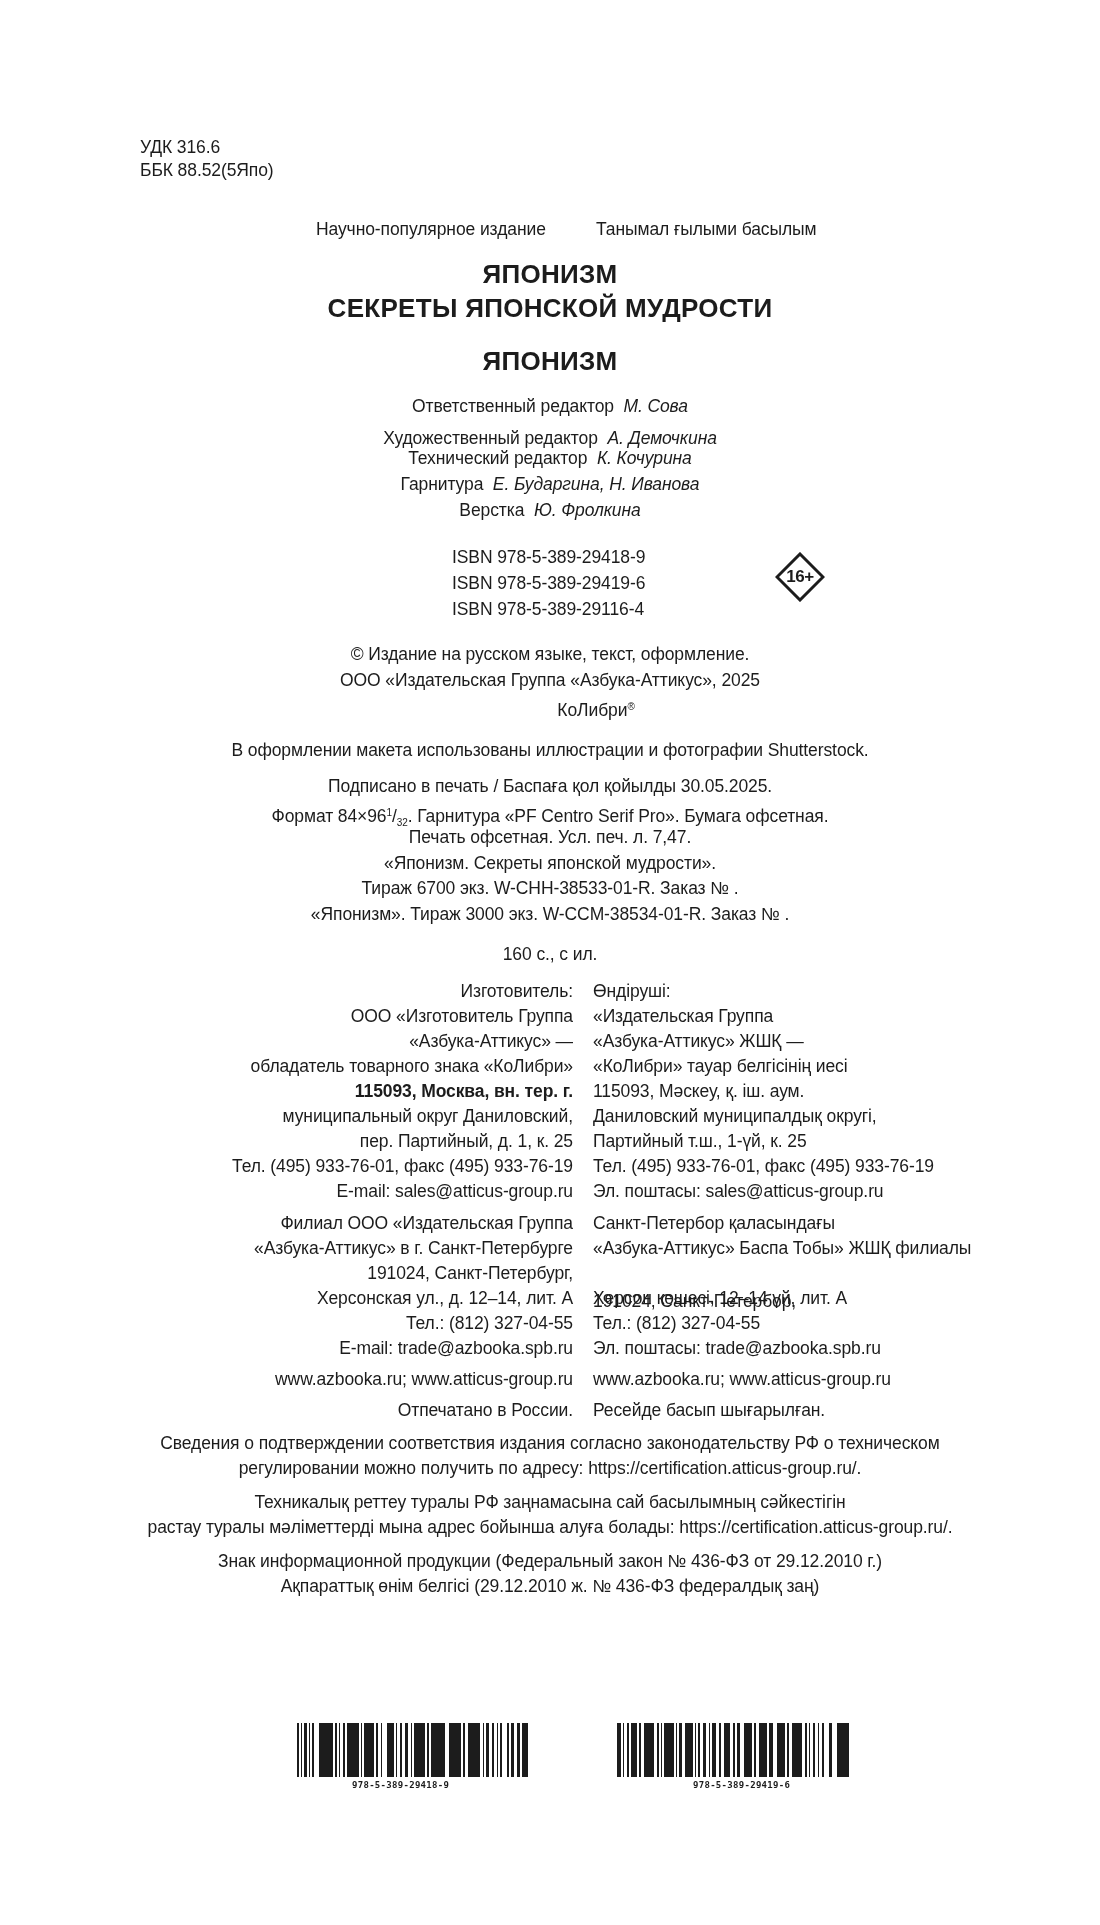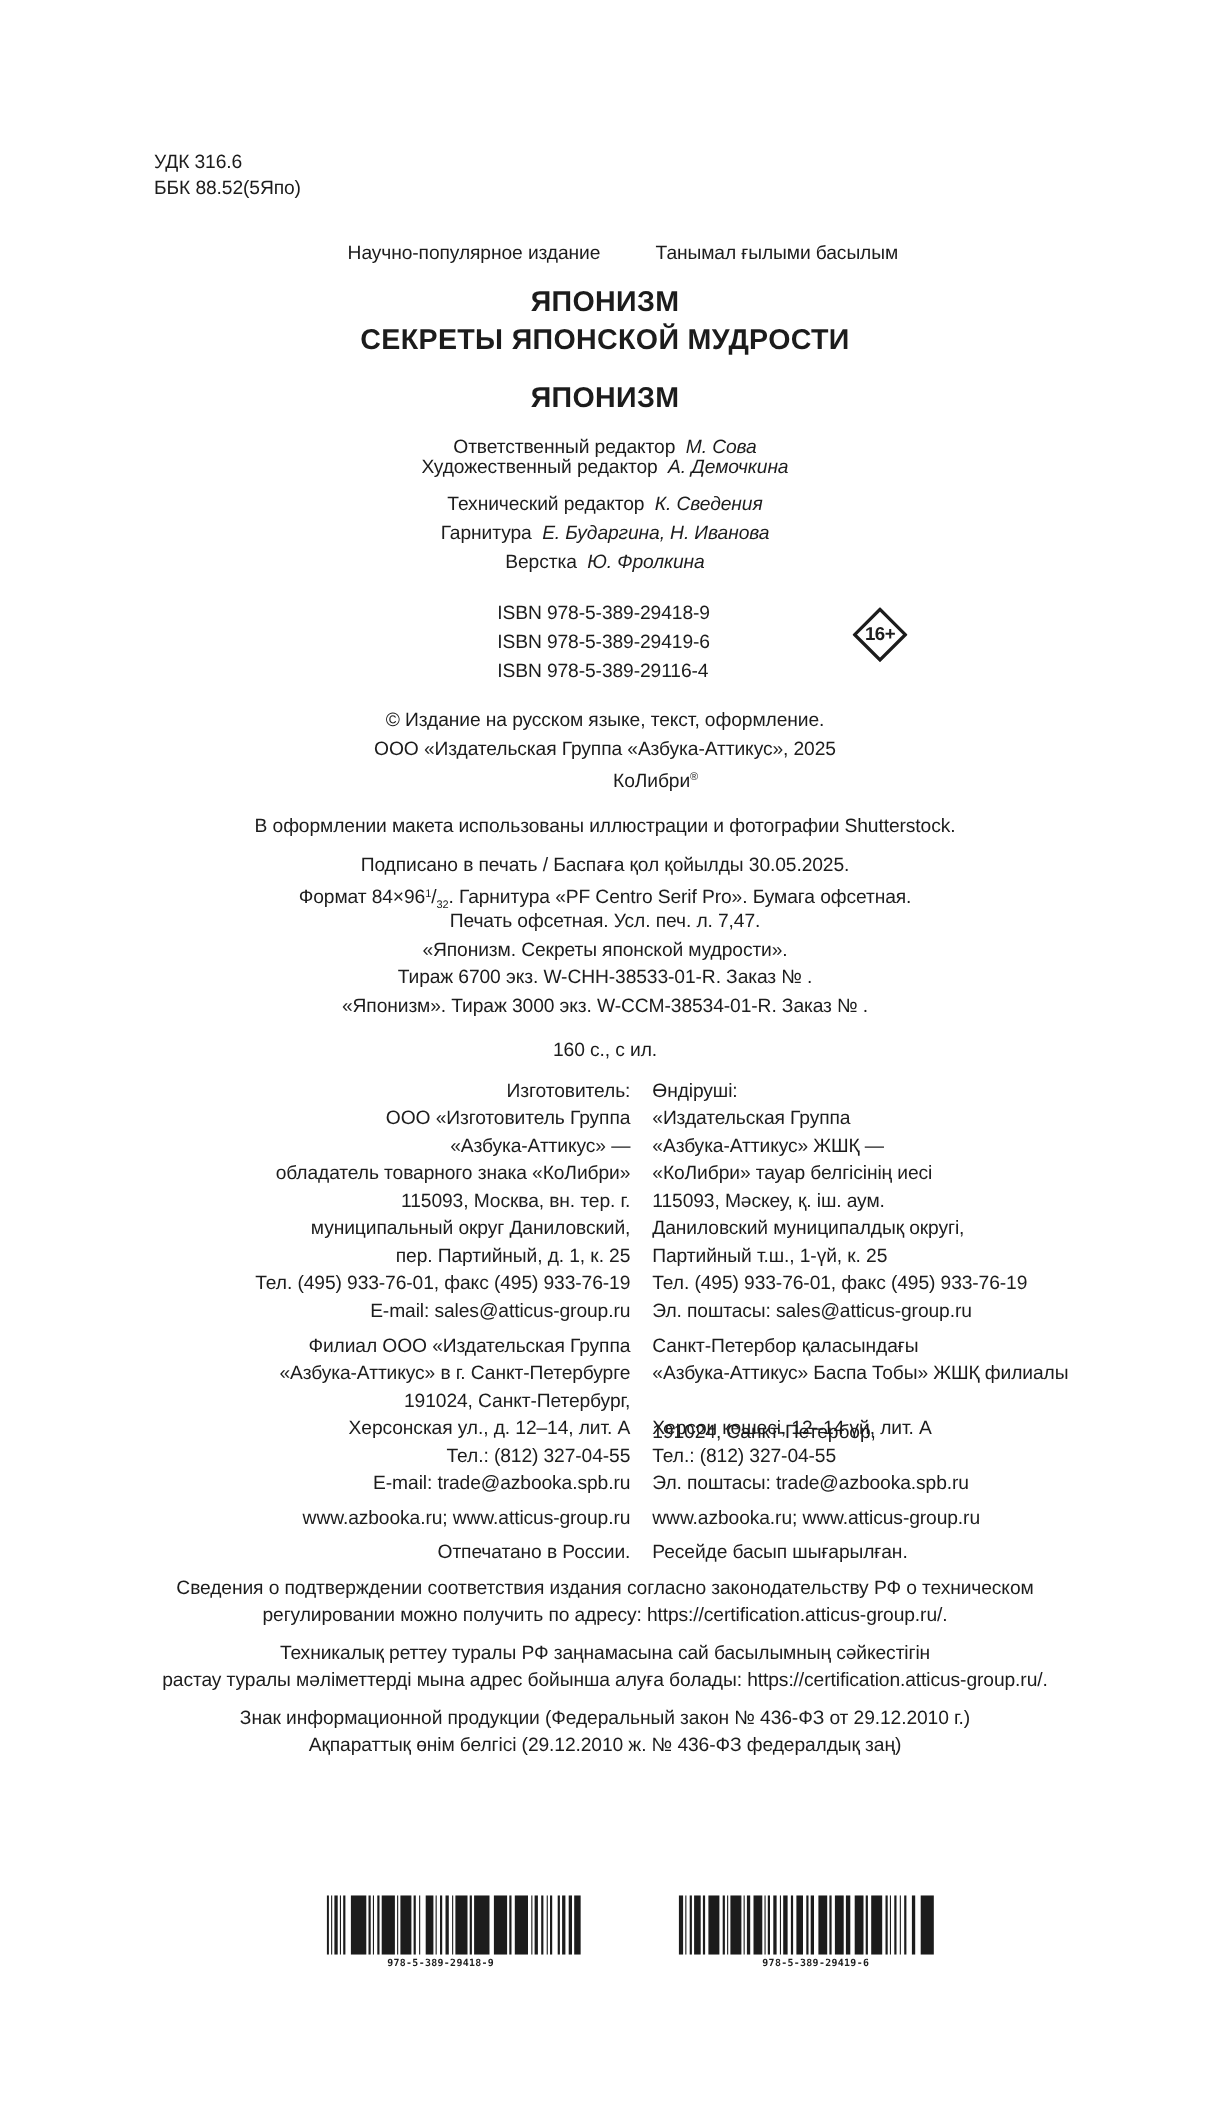--- a/index.html
+++ b/index.html
@@ -39,25 +39,25 @@
 <div class="abs line" style="left:316px; top:218px;">Научно-популярное издание</div>
 <div class="abs line" style="left:596px; top:218px;">Танымал ғылыми басылым</div>
 
 <div class="abs center title" style="top:258px;">ЯПОНИЗМ</div>
 <div class="abs center title" style="top:292px;">СЕКРЕТЫ ЯПОНСКОЙ МУДРОСТИ</div>
 <div class="abs center title" style="top:345px;">ЯПОНИЗМ</div>
 
 <div class="abs center line" style="top:395px;">
   <span>Ответственный редактор</span>&nbsp;&nbsp;<em>М. Сова</em>
 </div>
-<div class="abs center line" style="top:413px;">
+<div class="abs center line" style="top:427px;">
   <span>Художественный редактор</span>&nbsp;&nbsp;<em>А. Демочкина</em>
 </div>
 <div class="abs center line" style="top:447px;">
-  <span>Технический редактор</span>&nbsp;&nbsp;<em>К. Сведения</em>
+  <span>Технический редактор</span>&nbsp;&nbsp;<em>К. Кочурина</em>
 </div>
 <div class="abs center line" style="top:473px;">
   <span>Гарнитура</span>&nbsp;&nbsp;<em>Е. Бударгина, Н. Иванова</em>
 </div>
 <div class="abs center line" style="top:499px;">
   <span>Верстка</span>&nbsp;&nbsp;<em>Ю. Фролкина</em>
 </div>
 
 <div class="abs line" style="left:452px; top:546px;">ISBN 978-5-389-29418-9</div>
 <div class="abs line" style="left:452px; top:572px;">ISBN 978-5-389-29419-6</div>
@@ -87,21 +87,21 @@
 <div class="abs center line" style="top:877px;">Тираж 6700 экз. W-CHH-38533-01-R. Заказ №        .</div>
 <div class="abs center line" style="top:903px;">«Японизм». Тираж 3000 экз. W-CCM-38534-01-R. Заказ №          .</div>
 <div class="abs center line" style="top:943px;">160 с., с ил.</div>
 
 <div class="abs line col-left" style="top:980px;">Изготовитель:</div>
 <div class="abs line col-right" style="top:980px;">Өндіруші:</div>
 
 <div class="abs line col-left" style="top:1005px;">ООО «Изготовитель Группа</div>
 <div class="abs line col-left" style="top:1030px;">«Азбука-Аттикус» —</div>
 <div class="abs line col-left" style="top:1055px;">обладатель товарного знака «КоЛибри»</div>
-<div class="abs line col-left" style="top:1080px;">115093, Москва, вн. тер. г.</div>
+<div class="abs line col-left" style="top:1080px;font-weight:bold;">115093, Москва, вн. тер. г.</div>
 <div class="abs line col-left" style="top:1105px;">муниципальный округ Даниловский,</div>
 <div class="abs line col-left" style="top:1130px;">пер. Партийный, д. 1, к. 25</div>
 <div class="abs line col-left" style="top:1155px;">Тел. (495) 933-76-01, факс (495) 933-76-19</div>
 <div class="abs line col-left" style="top:1180px;">E-mail: sales@atticus-group.ru</div>
 
 <div class="abs line col-right" style="top:1005px;">«Издательская Группа</div>
 <div class="abs line col-right" style="top:1030px;">«Азбука-Аттикус» ЖШҚ —</div>
 <div class="abs line col-right" style="top:1055px;">«КоЛибри» тауар белгісінің иесі</div>
 <div class="abs line col-right" style="top:1080px;">115093, Мәскеу, қ. іш. аум.</div>
 <div class="abs line col-right" style="top:1105px;">Даниловский муниципалдық округі,</div>

